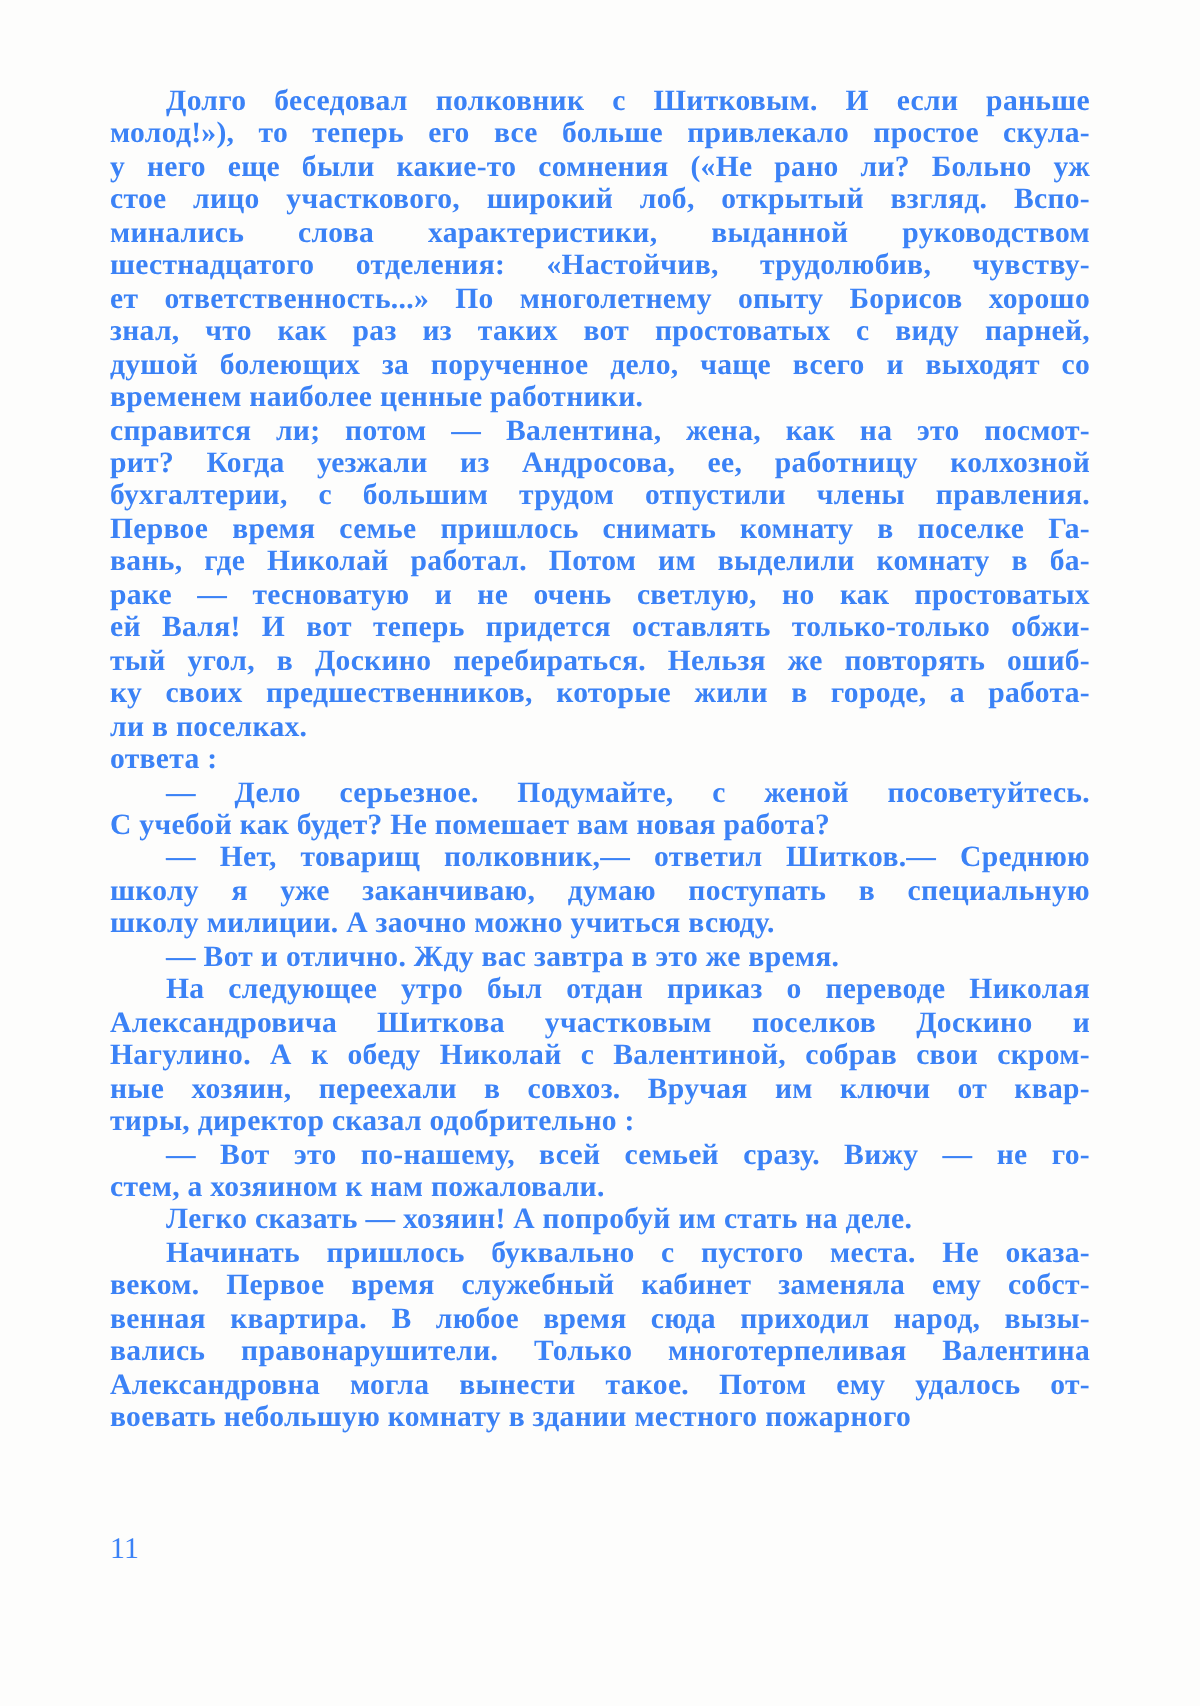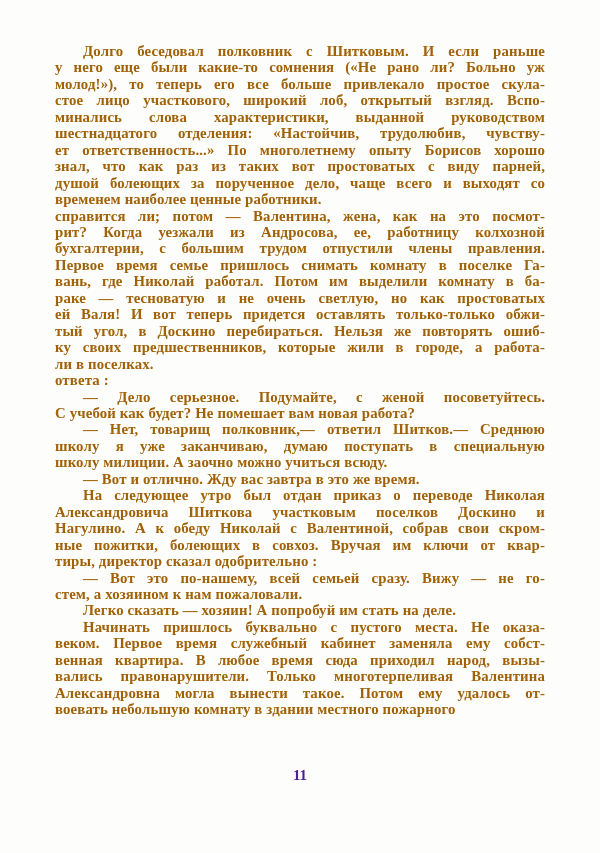--- a/index.html
+++ b/index.html
@@ -16,53 +16,53 @@
     font-family: "Liberation Serif", "DejaVu Serif", serif;
   }
   .page-text {
     position: absolute;
     left: 55px;
     top: 43px;
     width: 490px;
     font-size: 14.8px;
     line-height: 16.45px;
     font-weight: bold;
-    color: #a16207;
+    color: #3b82f6;
     letter-spacing: 0.15px;
   }
   .line {
     text-align: justify;
     text-align-last: justify;
     white-space: normal;
   }
   .line.para-end {
     text-align-last: left;
   }
   .line.first {
     text-indent: 28px;
   }
   .page-number {
     position: absolute;
     left: 55px;
     top: 767px;
     width: 490px;
-    text-align: center;
+    text-align: left;
     font-size: 15px;
-    font-weight: bold;
-    color: #4c1d95;
+    font-weight: normal;
+    color: #3b82f6;
   }
 </style>
 </head>
 <body>
 
 <div class="page">
   <div class="page-text">
       <div class="line first">Долго беседовал полковник с Шитковым. И если раньше</div>
+      <div class="line">молод!»), то теперь его все больше привлекало простое скула-</div>
       <div class="line">у него еще были какие-то сомнения («Не рано ли? Больно уж</div>
-      <div class="line">молод!»), то теперь его все больше привлекало простое скула-</div>
       <div class="line">стое лицо участкового, широкий лоб, открытый взгляд. Вспо-</div>
       <div class="line">минались слова характеристики, выданной руководством</div>
       <div class="line">шестнадцатого отделения: «Настойчив, трудолюбив, чувству-</div>
       <div class="line">ет ответственность...» По многолетнему опыту Борисов хорошо</div>
       <div class="line">знал, что как раз из таких вот простоватых с виду парней,</div>
       <div class="line">душой болеющих за порученное дело, чаще всего и выходят со</div>
       <div class="line para-end">временем наиболее ценные работники.</div>
       <div class="line">справится ли; потом — Валентина, жена, как на это посмот-</div>
       <div class="line">рит? Когда уезжали из Андросова, ее, работницу колхозной</div>
       <div class="line">бухгалтерии, с большим трудом отпустили члены правления.</div>
@@ -76,21 +76,21 @@
       <div class="line para-end">ответа :</div>
       <div class="line first">— Дело серьезное. Подумайте, с женой посоветуйтесь.</div>
       <div class="line para-end">С учебой как будет? Не помешает вам новая работа?</div>
       <div class="line first">— Нет, товарищ полковник,— ответил Шитков.— Среднюю</div>
       <div class="line">школу я уже заканчиваю, думаю поступать в специальную</div>
       <div class="line para-end">школу милиции. А заочно можно учиться всюду.</div>
       <div class="line first para-end">— Вот и отлично. Жду вас завтра в это же время.</div>
       <div class="line first">На следующее утро был отдан приказ о переводе Николая</div>
       <div class="line">Александровича Шиткова участковым поселков Доскино и</div>
       <div class="line">Нагулино. А к обеду Николай с Валентиной, собрав свои скром-</div>
-      <div class="line">ные пожитки, болеющих в совхоз. Вручая им ключи от квар-</div>
+      <div class="line">ные хозяин, переехали в совхоз. Вручая им ключи от квар-</div>
       <div class="line para-end">тиры, директор сказал одобрительно :</div>
       <div class="line first">— Вот это по-нашему, всей семьей сразу. Вижу — не го-</div>
       <div class="line para-end">стем, а хозяином к нам пожаловали.</div>
       <div class="line first para-end">Легко сказать — хозяин! А попробуй им стать на деле.</div>
       <div class="line first">Начинать пришлось буквально с пустого места. Не оказа-</div>
       <div class="line">веком. Первое время служебный кабинет заменяла ему собст-</div>
       <div class="line">венная квартира. В любое время сюда приходил народ, вызы-</div>
       <div class="line">вались правонарушители. Только многотерпеливая Валентина</div>
       <div class="line">Александровна могла вынести такое. Потом ему удалось от-</div>
       <div class="line para-end">воевать небольшую комнату в здании местного пожарного</div>

